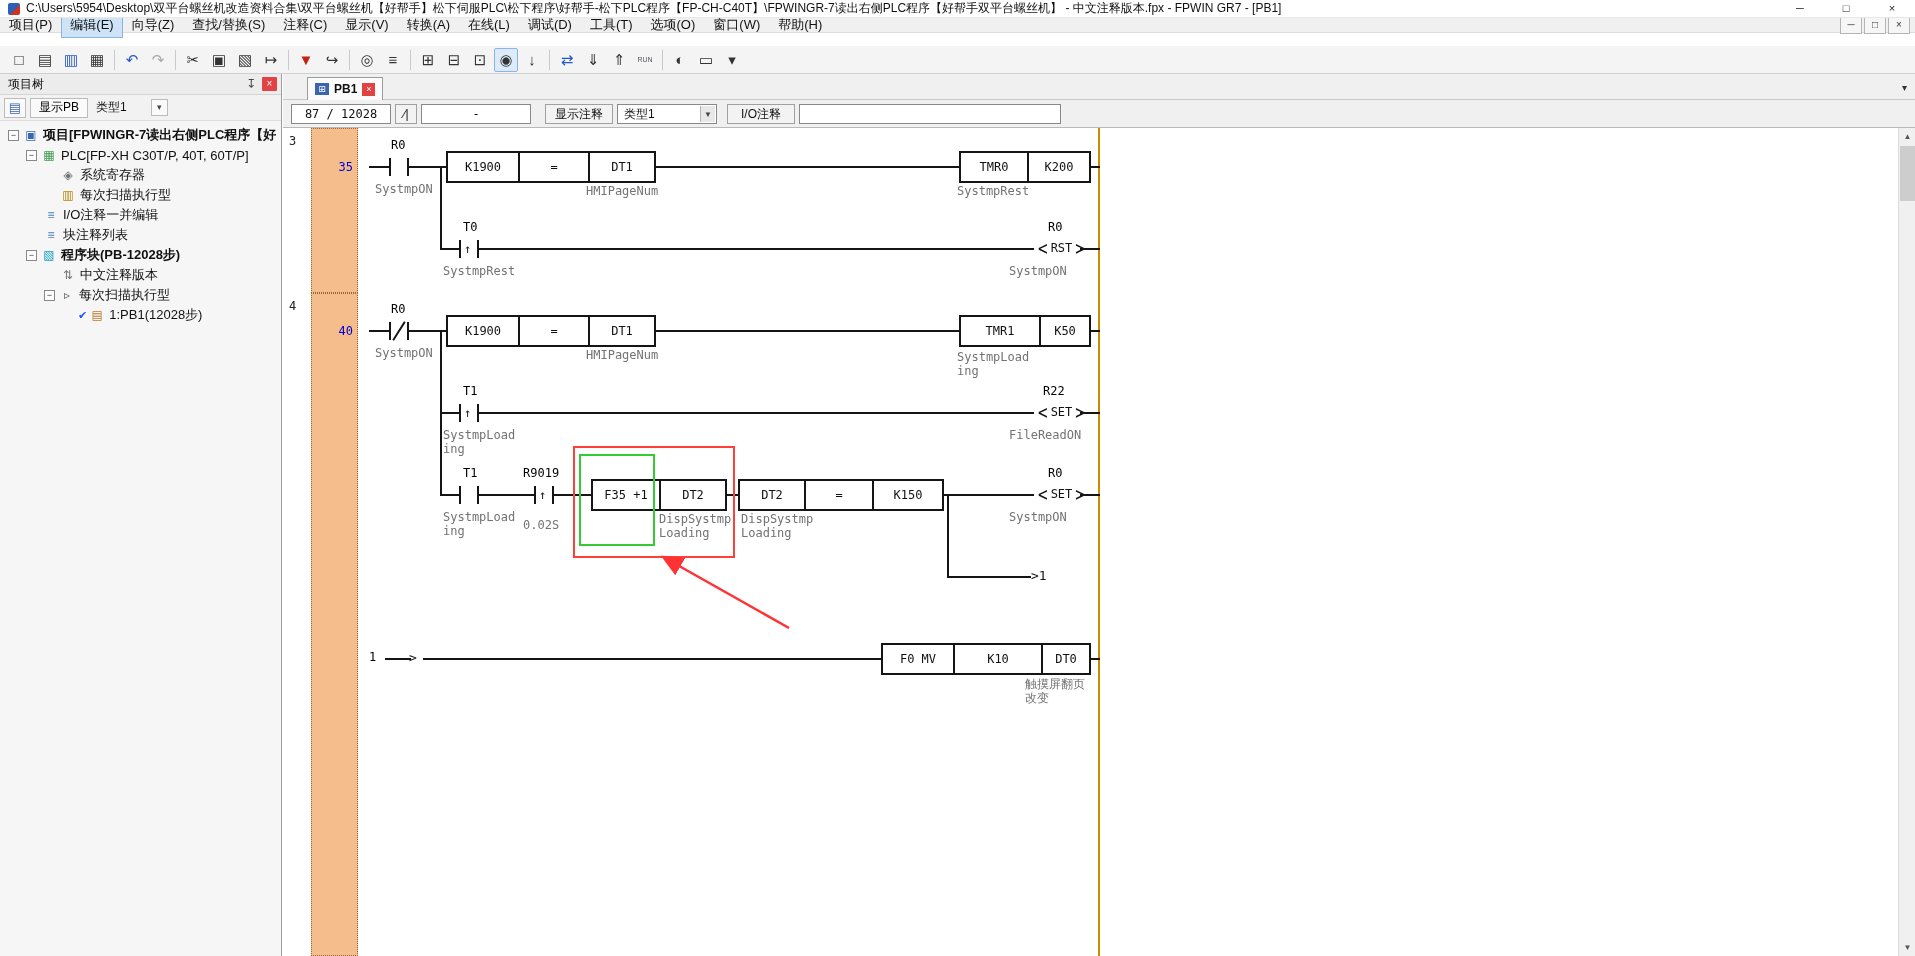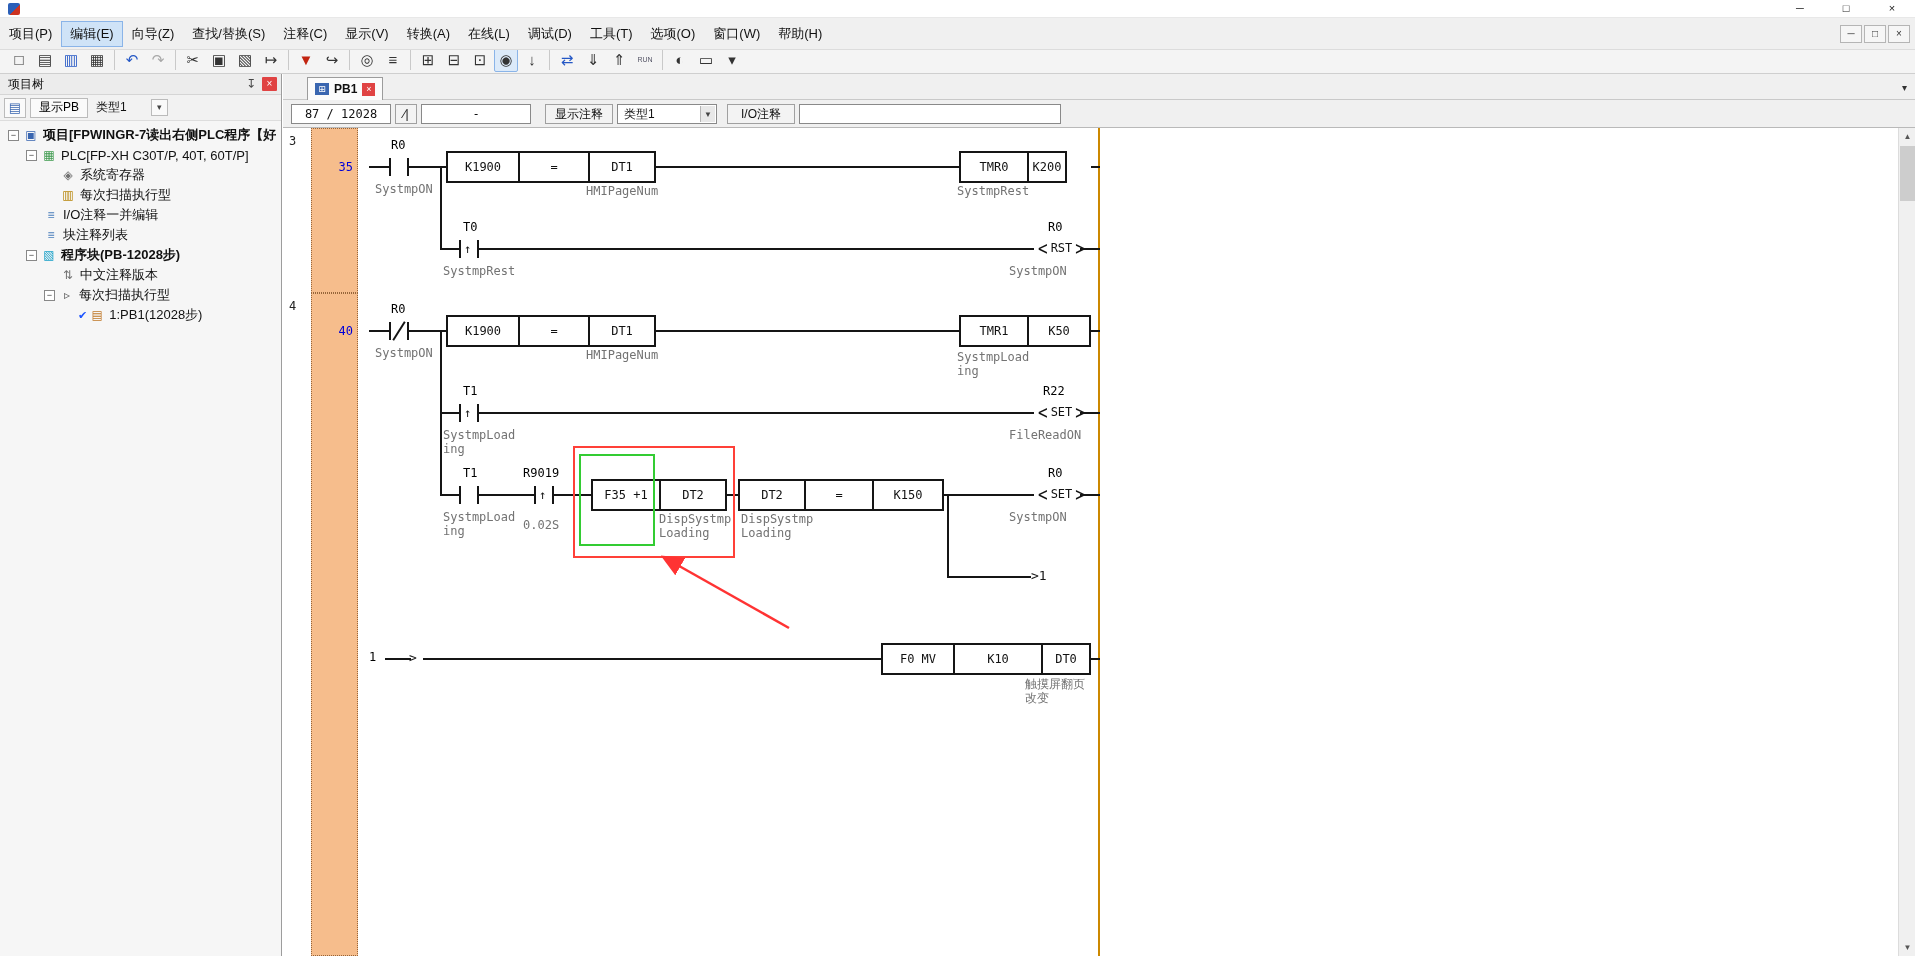--- a/index.html
+++ b/index.html
@@ -5,21 +5,21 @@
 *{margin:0;padding:0;box-sizing:border-box}
 html,body{width:1915px;height:956px;overflow:hidden}
 body{font-family:"Liberation Sans","DejaVu Sans",sans-serif;background:#fff;position:relative;font-size:13px;color:#111}
 
 .titlebar{position:absolute;left:0;top:0;width:100%;height:18px;background:#fff;display:flex;align-items:center;border-bottom:1px solid #e8e8e8;z-index:30}
 .app-icon{width:12px;height:12px;margin:0 6px 0 8px;background:linear-gradient(135deg,#2b5fb8 55%,#cc3322 55%);border-radius:2px;flex:none}
 .title-text{font-size:12px;color:#111;white-space:nowrap;overflow:hidden;flex:1}
 .win-controls{margin-left:auto;display:flex;height:100%;flex:none}
 .win-btn{width:46px;text-align:center;font-size:11px;line-height:17px;color:#222}
 
-.menubar{position:absolute;top:18px;left:0;width:100%;height:32px;background:#f0f0f0;display:flex;align-items:center;border-bottom:1px solid #dcdcdc;z-index:29}
+.menubar{position:absolute;top:18px;left:0;width:100%;height:15px;background:#f0f0f0;display:flex;align-items:center;border-bottom:1px solid #dcdcdc;z-index:29}
 .mi{padding:4px 9px;font-size:13px;color:#111;white-space:nowrap}
 .mi.hot{background:#cfe3f7;border:1px solid #8ab4e8;padding:3px 8px}
 .mdi-controls{margin-left:auto;display:flex;margin-right:5px}
 .mdi-btn{width:22px;height:18px;border:1px solid #b5b5b5;background:#f6f6f6;font-size:10px;line-height:16px;text-align:center;margin-left:2px;color:#333}
 
 .toolbar{position:absolute;top:46px;left:0;width:100%;height:28px;background:#f4f4f4;display:flex;align-items:center;padding-left:6px;border-bottom:1px solid #cfcfcf;z-index:28}
 .tb{width:24px;height:24px;display:flex;align-items:center;justify-content:center;font-size:15px;color:#333;margin:0 1px;border-radius:2px;flex:none}
 .tb.c-blue{color:#2457c5}.tb.c-gray{color:#a8a8a8}.tb.c-red{color:#c22410}
 .tb.run{font-size:7px;color:#556}
 .tb.pressed{border:1px solid #8ab4e8;background:#dceaf9}
@@ -84,20 +84,21 @@
 .vscroll{position:absolute;top:0;right:0;bottom:0;width:17px;background:#f0f0f0;border-left:1px solid #dcdcdc}
 .sb-btn{position:absolute;left:0;width:17px;height:17px;font-size:8px;color:#555;text-align:center;line-height:17px;background:#f0f0f0}
 .sb-btn.up{top:0}.sb-btn.down{bottom:0}
 .sb-thumb{position:absolute;left:1px;top:18px;width:15px;height:55px;background:#cdcdcd}
 </style>
 </head>
 <body>
 
 <div class="titlebar">
   <span class="app-icon"></span>
+  <span class="title-text">C:\Users\5954\Desktop\双平台螺丝机改造资料合集\双平台螺丝机【好帮手】松下伺服PLC\松下程序\好帮手-松下PLC程序【FP-CH-C40T】\FPWINGR-7读出右侧PLC程序【好帮手双平台螺丝机】 - 中文注释版本.fpx - FPWIN GR7 - [PB1]</span>
   <div class="win-controls">
     <span class="win-btn">─</span>
     <span class="win-btn">□</span>
     <span class="win-btn">×</span>
   </div>
 </div>
 
 <div class="menubar">
   <span class="mi">项目(P)</span>
   <span class="mi hot">编辑(E)</span>
@@ -255,21 +256,21 @@
     <span class="lbl" style="left:108px;top:10px">R0</span>
     <span class="cmt" style="left:92px;top:54px">SystmpON</span>
     <i class="hl" style="left:126px;top:38px;width:37px"></i>
     <span class="bx" style="left:163px;top:23px;width:210px">
       <b style="width:70px">K1900</b>
       <b style="width:70px">=</b>
       <b style="flex:1">DT1</b>
     </span>
     <span class="cmt" style="left:303px;top:56px">HMIPageNum</span>
     <i class="hl" style="left:373px;top:38px;width:303px"></i>
-    <span class="bx" style="left:676px;top:23px;width:108px">
+    <span class="bx" style="left:676px;top:23px;width:132px">
       <b style="width:66px">TMR0</b>
       <b style="flex:1">K200</b>
     </span>
     <span class="cmt" style="left:674px;top:56px">SystmpRest</span>
     <i class="hl" style="left:808px;top:38px;width:9px"></i>
     <i class="vl" style="left:157px;top:38px;height:84px"></i>
     <i class="hl" style="left:157px;top:120px;width:21px"></i>
     <span class="ct" style="left:176px;top:112px">
         <i class="up">↑</i>
       </span>
@@ -293,21 +294,21 @@
     <span class="cmt" style="left:92px;top:218px">SystmpON</span>
     <i class="hl" style="left:126px;top:202px;width:37px"></i>
     <span class="bx" style="left:163px;top:187px;width:210px">
       <b style="width:70px">K1900</b>
       <b style="width:70px">=</b>
       <b style="flex:1">DT1</b>
     </span>
     <span class="cmt" style="left:303px;top:220px">HMIPageNum</span>
     <i class="hl" style="left:373px;top:202px;width:303px"></i>
     <span class="bx" style="left:676px;top:187px;width:132px">
-      <b style="width:66px">TMR1</b>
+      <b style="width:78px">TMR1</b>
       <b style="flex:1">K50</b>
     </span>
     <span class="cmt" style="left:674px;top:222px">SystmpLoad</span>
     <span class="cmt" style="left:674px;top:236px">ing</span>
     <i class="hl" style="left:808px;top:202px;width:9px"></i>
     <i class="vl" style="left:157px;top:202px;height:166px"></i>
 
     <i class="hl" style="left:157px;top:284px;width:21px"></i>
     <span class="ct" style="left:176px;top:276px">
         <i class="up">↑</i>

